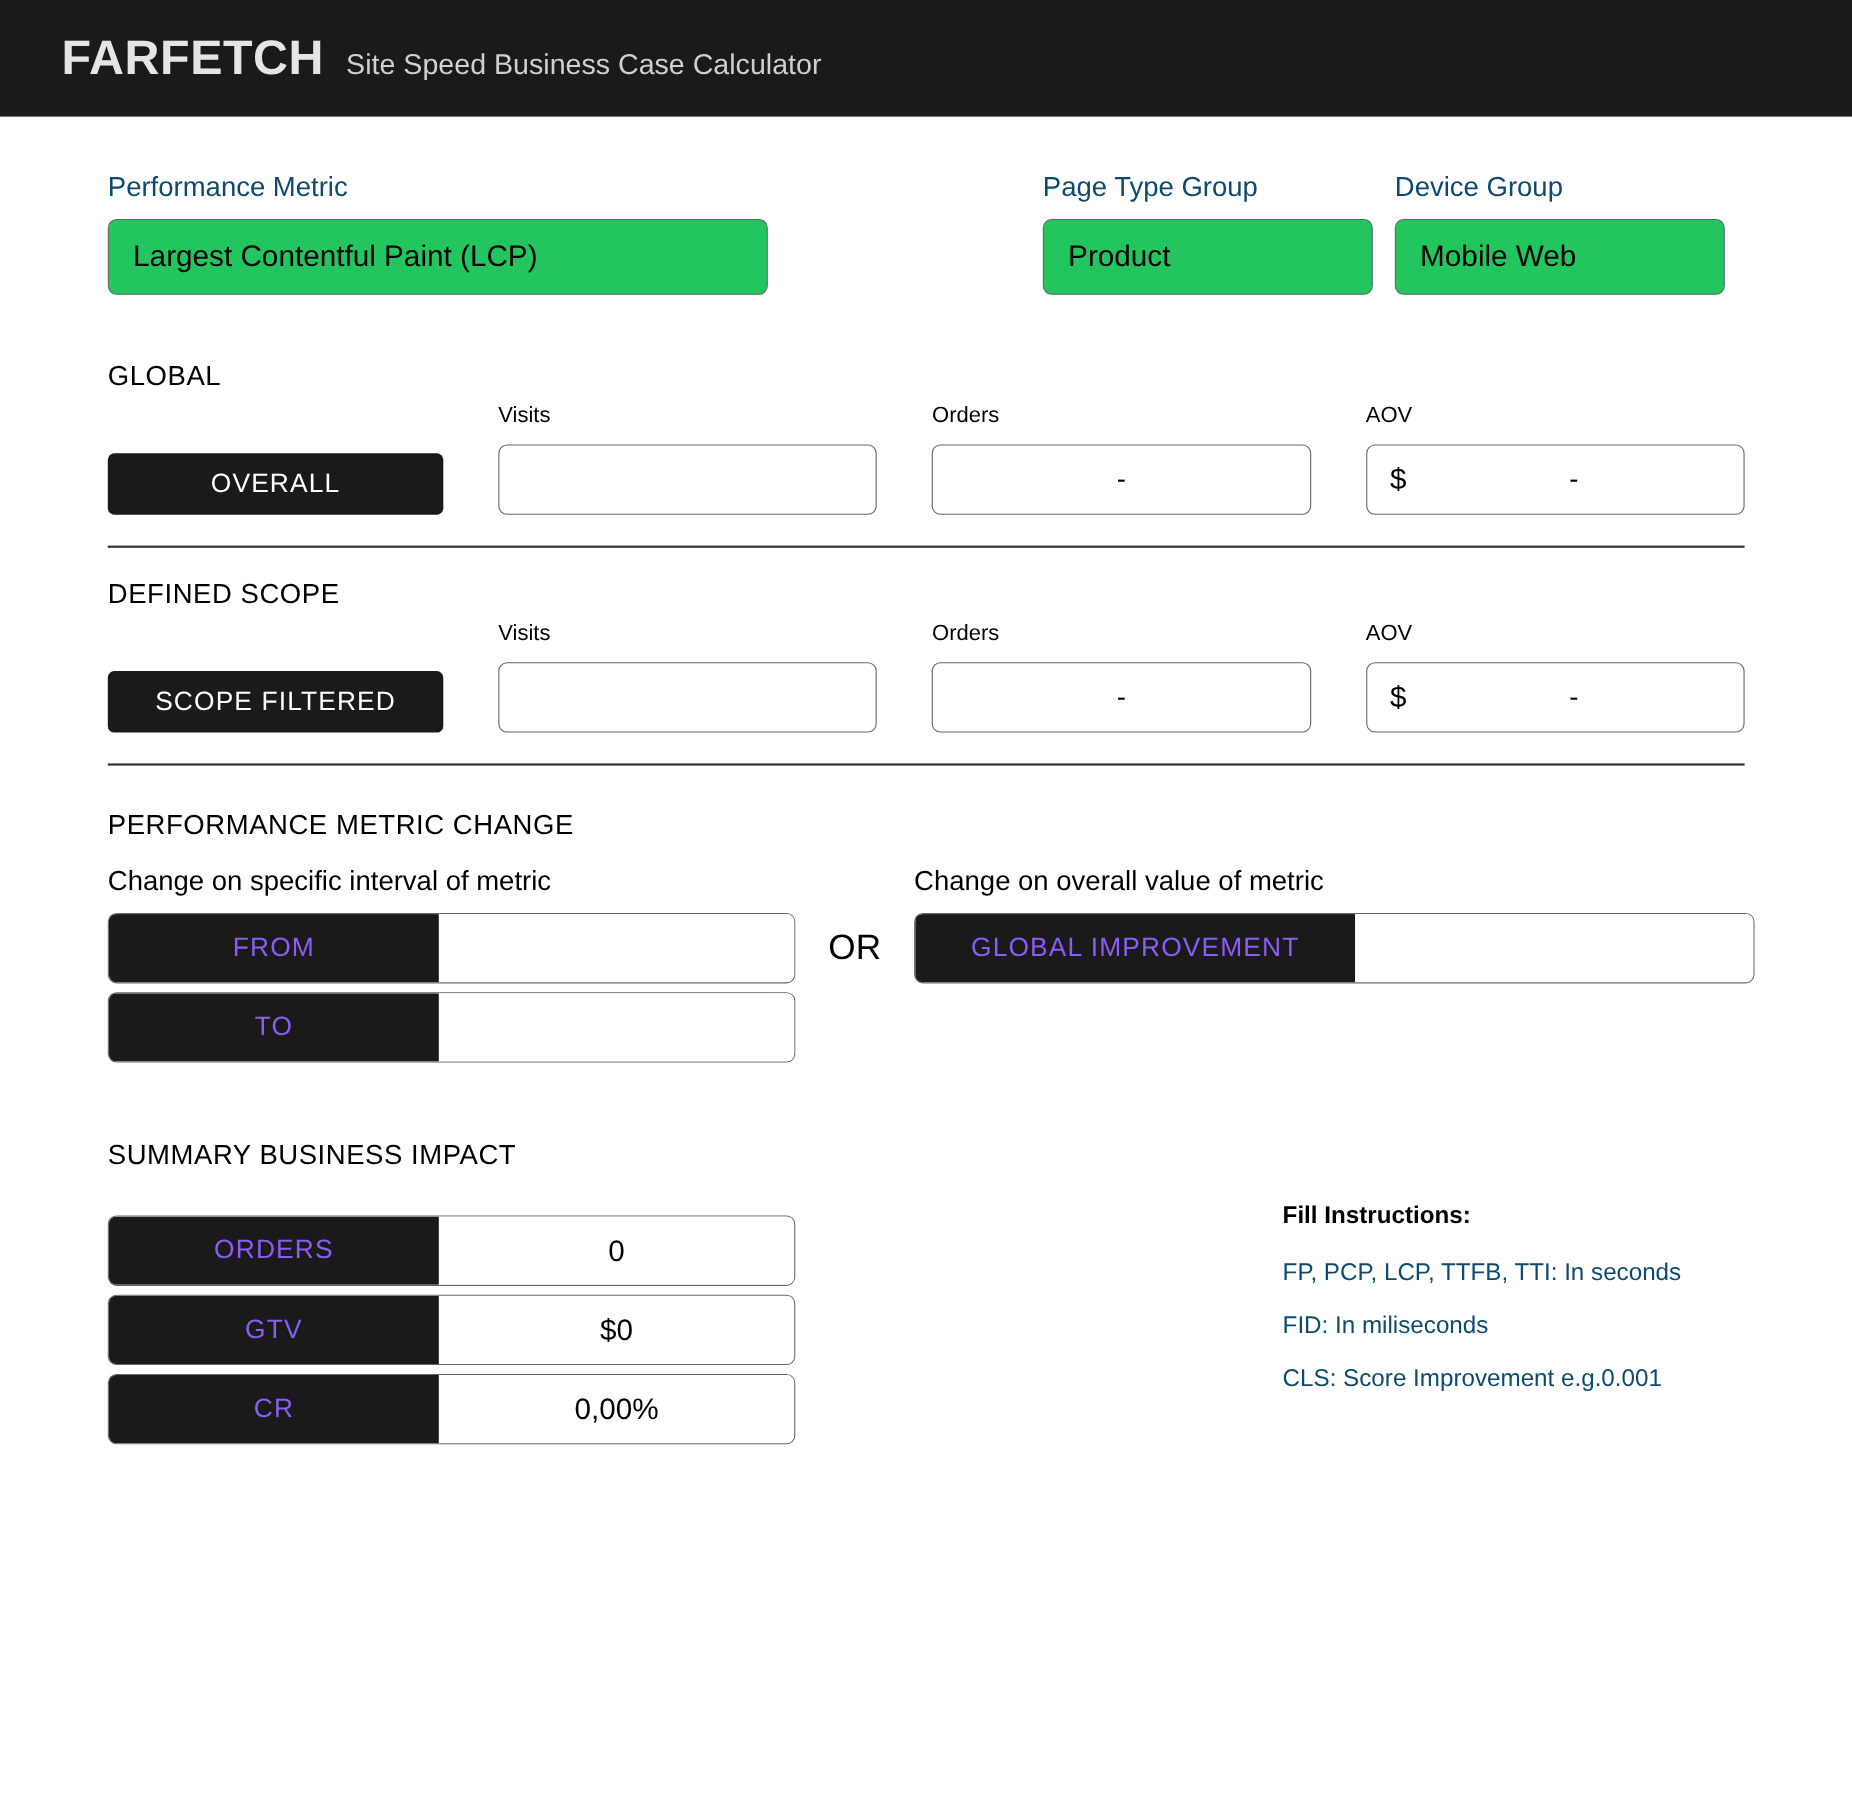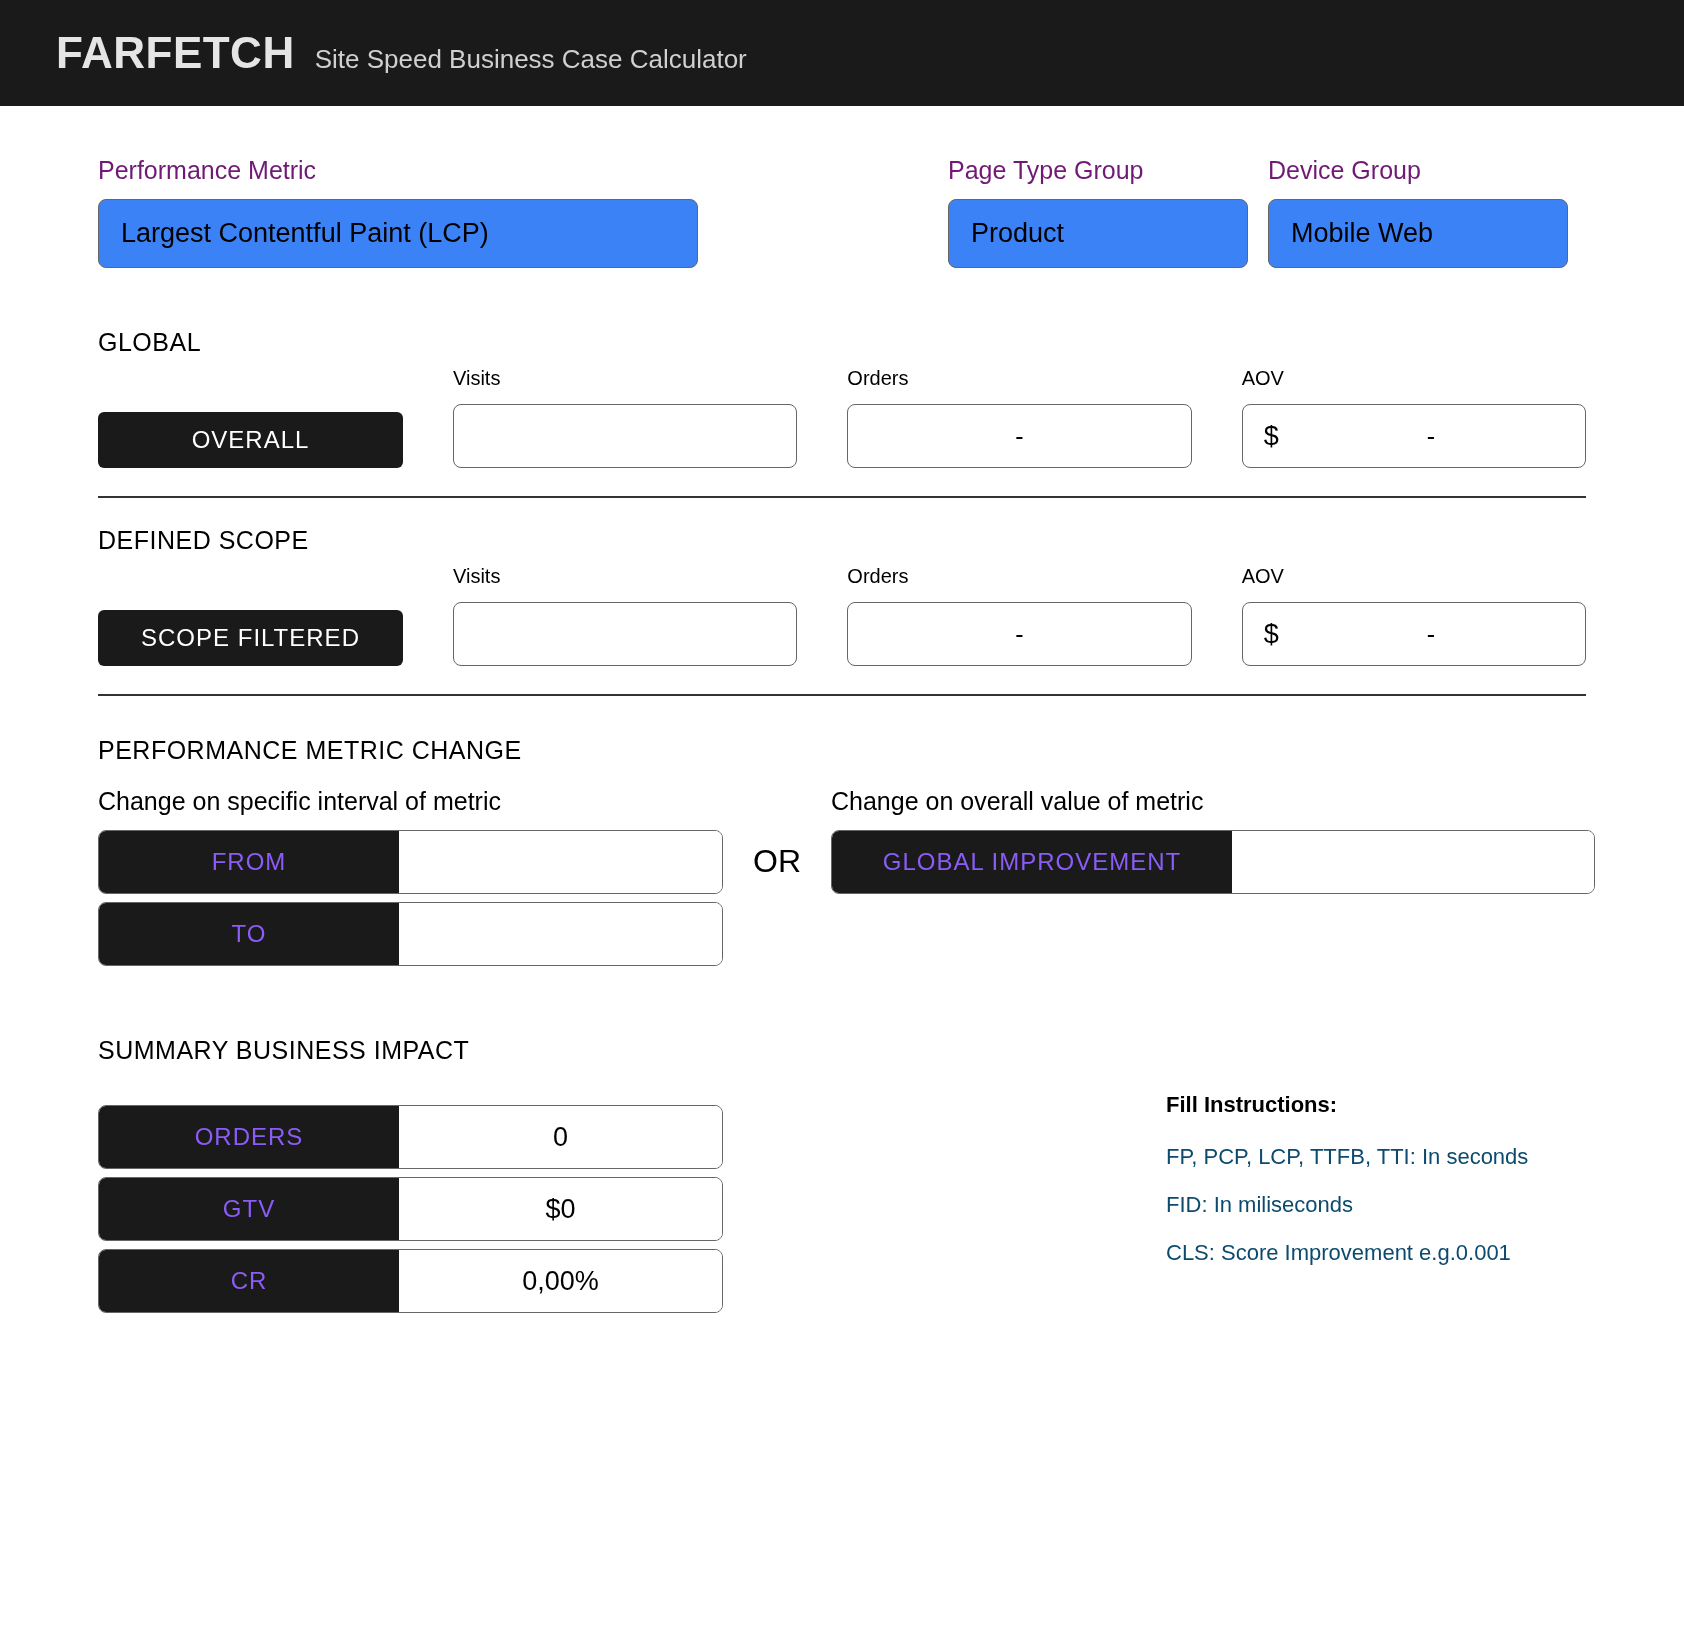--- a/index.html
+++ b/index.html
@@ -41,29 +41,29 @@
 .filter-group {
   display: flex;
   flex-direction: column;
   gap: 14px;
 }
 .filter-group.metric { width: 600px; margin-right: 230px; }
 .filter-group.page { width: 300px; }
 .filter-group.device { width: 300px; }
 .label {
   font-size: 25px;
-  color: #701a75;
+  color: #0c4a6e;
   font-weight: 400;
 }
 .select {
   border: 1.5px solid #666;
   border-radius: 8px;
   padding: 18px 22px;
   font-size: 27px;
-  background: #3b82f6;
+  background: #22c55e;
   font-family: inherit;
   width: 100%;
   outline: none;
 }
 .section-label {
   font-size: 25px;
   text-transform: uppercase;
   letter-spacing: 0.5px;
   margin-bottom: 10px;
 }

